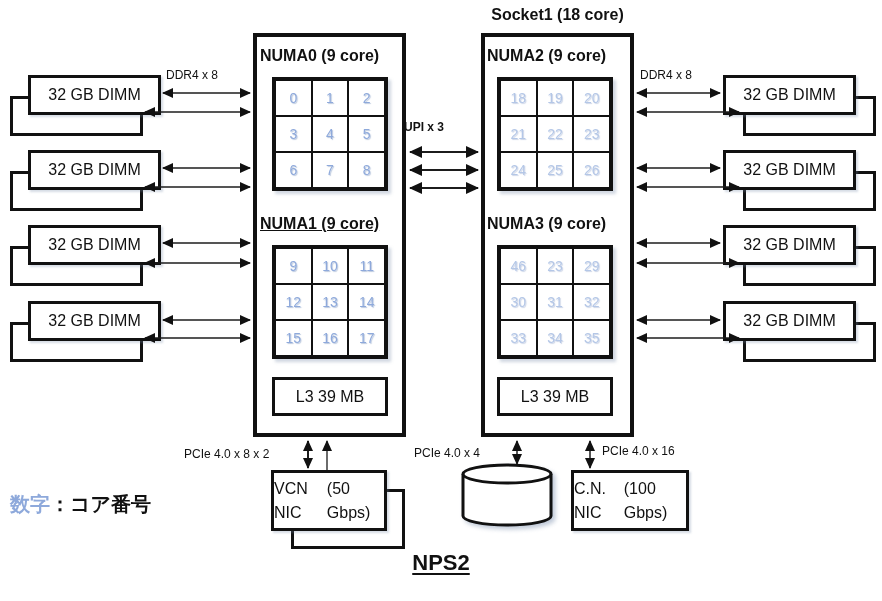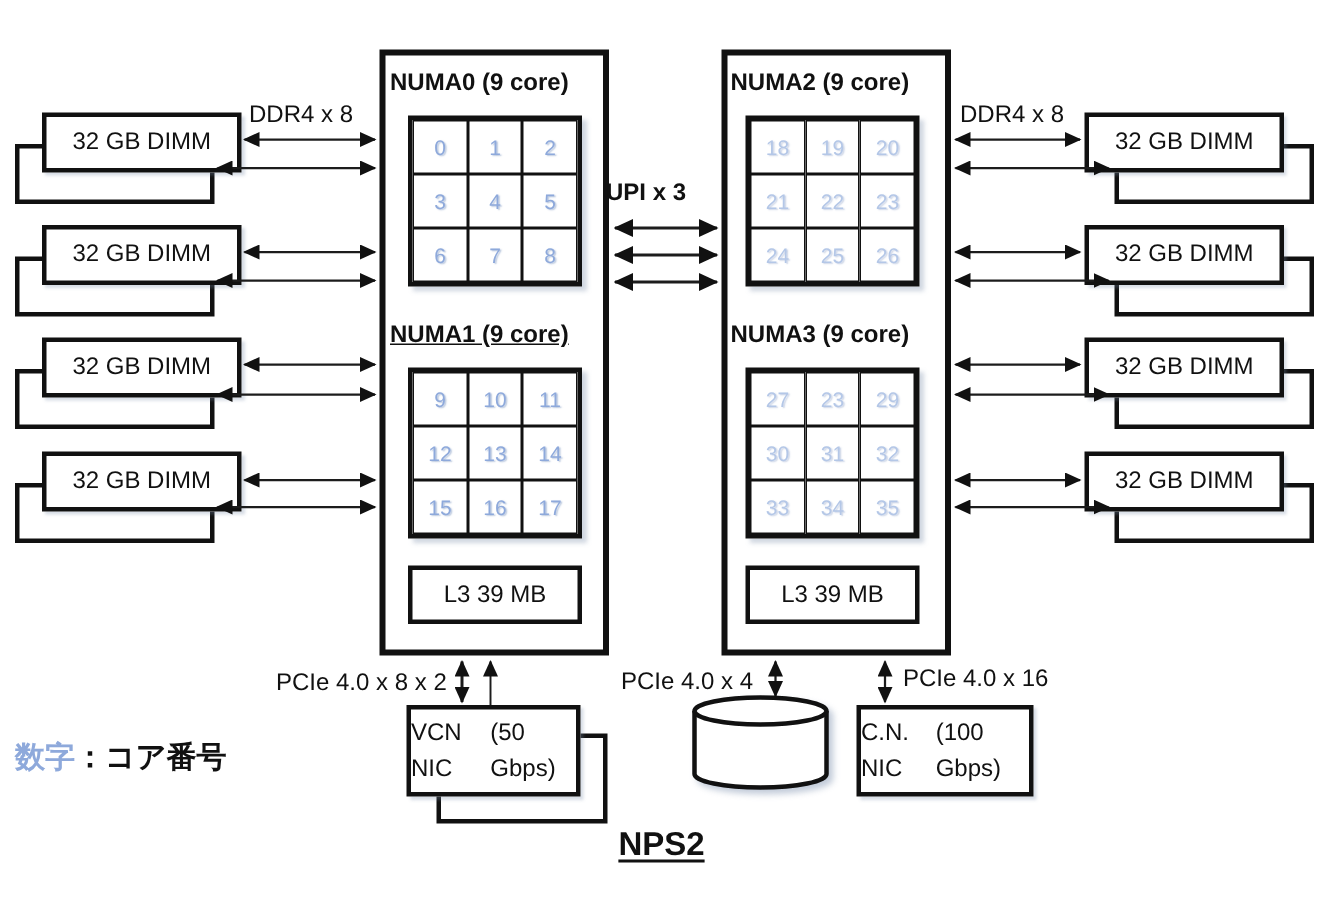--- a/index.html
+++ b/index.html
@@ -58,21 +58,21 @@
   .device-back{z-index:1;}
   .vcn{left:271px;top:470px;width:116px;height:61px;}
   .vcnb{left:291px;top:489px;width:114px;height:60px;}
   .cnn{left:571px;top:470px;width:118px;height:61px;}
   .nvme-svg{position:absolute;left:459px;top:461px;width:96px;height:68px;z-index:2;
             filter:drop-shadow(3px 3px 2px rgba(120,140,170,.45));}
   .nvme-text{position:absolute;left:459px;top:472px;width:96px;z-index:3;display:flex;
              flex-direction:column;align-items:center;font-size:16px;line-height:1.4;}
 
   
-  .lbl{position:absolute;font-size:16px;white-space:nowrap;}
+  .lbl{position:absolute;font-size:12px;white-space:nowrap;}
   .ddrL{left:166px;top:68px;} .ddrR{left:640px;top:68px;}
   .upi{left:404px;top:120px;width:84px;text-align:left;font-weight:bold;}
   .pcieS0{left:184px;top:447px;}
   .pcieNvme{left:414px;top:446px;}
   .pcieCn{left:602px;top:444px;}
 
   .nps2{position:absolute;left:375px;top:550px;width:132px;text-align:center;font-weight:700;
         font-size:22px;text-decoration:underline;text-underline-offset:3px;}
 
   .legend{position:absolute;left:10px;top:491px;font-size:20px;font-weight:700;white-space:nowrap;}
@@ -85,20 +85,21 @@
   .arrows line.thick{stroke-width:2;}
   .arrows line.thin{stroke-width:1.3;}
 </style>
 </head>
 <body>
 
 <div class="stage">
 
   <div class="socket s0"></div>
   <div class="socket s1"></div>
+  <div class="socket-title st1">Socket1 (18 core)</div>
 
   <div class="numa-label nl0">NUMA0 (9 core)</div>
   <div class="numa-label nl1">NUMA1 (9 core)</div>
   <div class="numa-label nl2">NUMA2 (9 core)</div>
   <div class="numa-label nl3">NUMA3 (9 core)</div>
 
   <div class="core-grid g0">
     <div class="cell s0c">0</div>
     <div class="cell s0c">1</div>
     <div class="cell s0c">2</div>
@@ -125,21 +126,21 @@
     <div class="cell s1c">19</div>
     <div class="cell s1c">20</div>
     <div class="cell s1c">21</div>
     <div class="cell s1c">22</div>
     <div class="cell s1c">23</div>
     <div class="cell s1c">24</div>
     <div class="cell s1c">25</div>
     <div class="cell s1c">26</div>
   </div>
   <div class="core-grid g3">
-    <div class="cell s1c">27</div>
+    <div class="cell s1c">46</div>
     <div class="cell s1c">23</div>
     <div class="cell s1c">29</div>
     <div class="cell s1c">30</div>
     <div class="cell s1c">31</div>
     <div class="cell s1c">32</div>
     <div class="cell s1c">33</div>
     <div class="cell s1c">34</div>
     <div class="cell s1c">35</div>
   </div>
 

